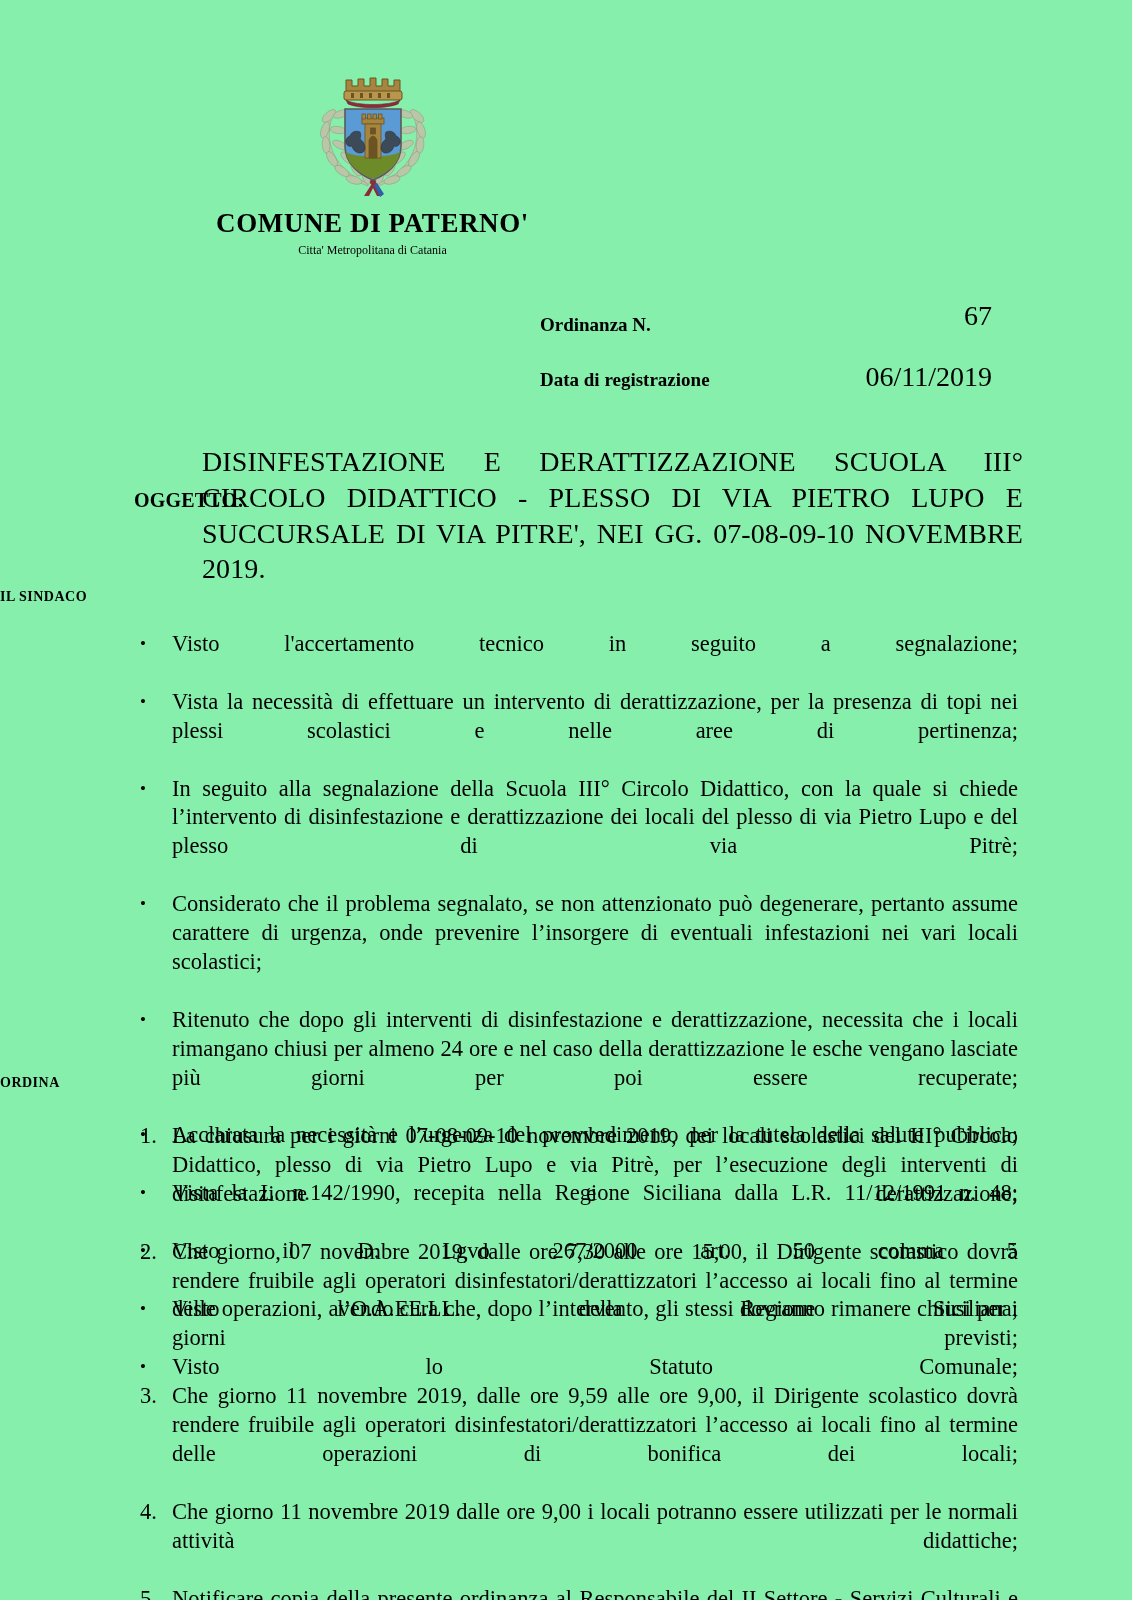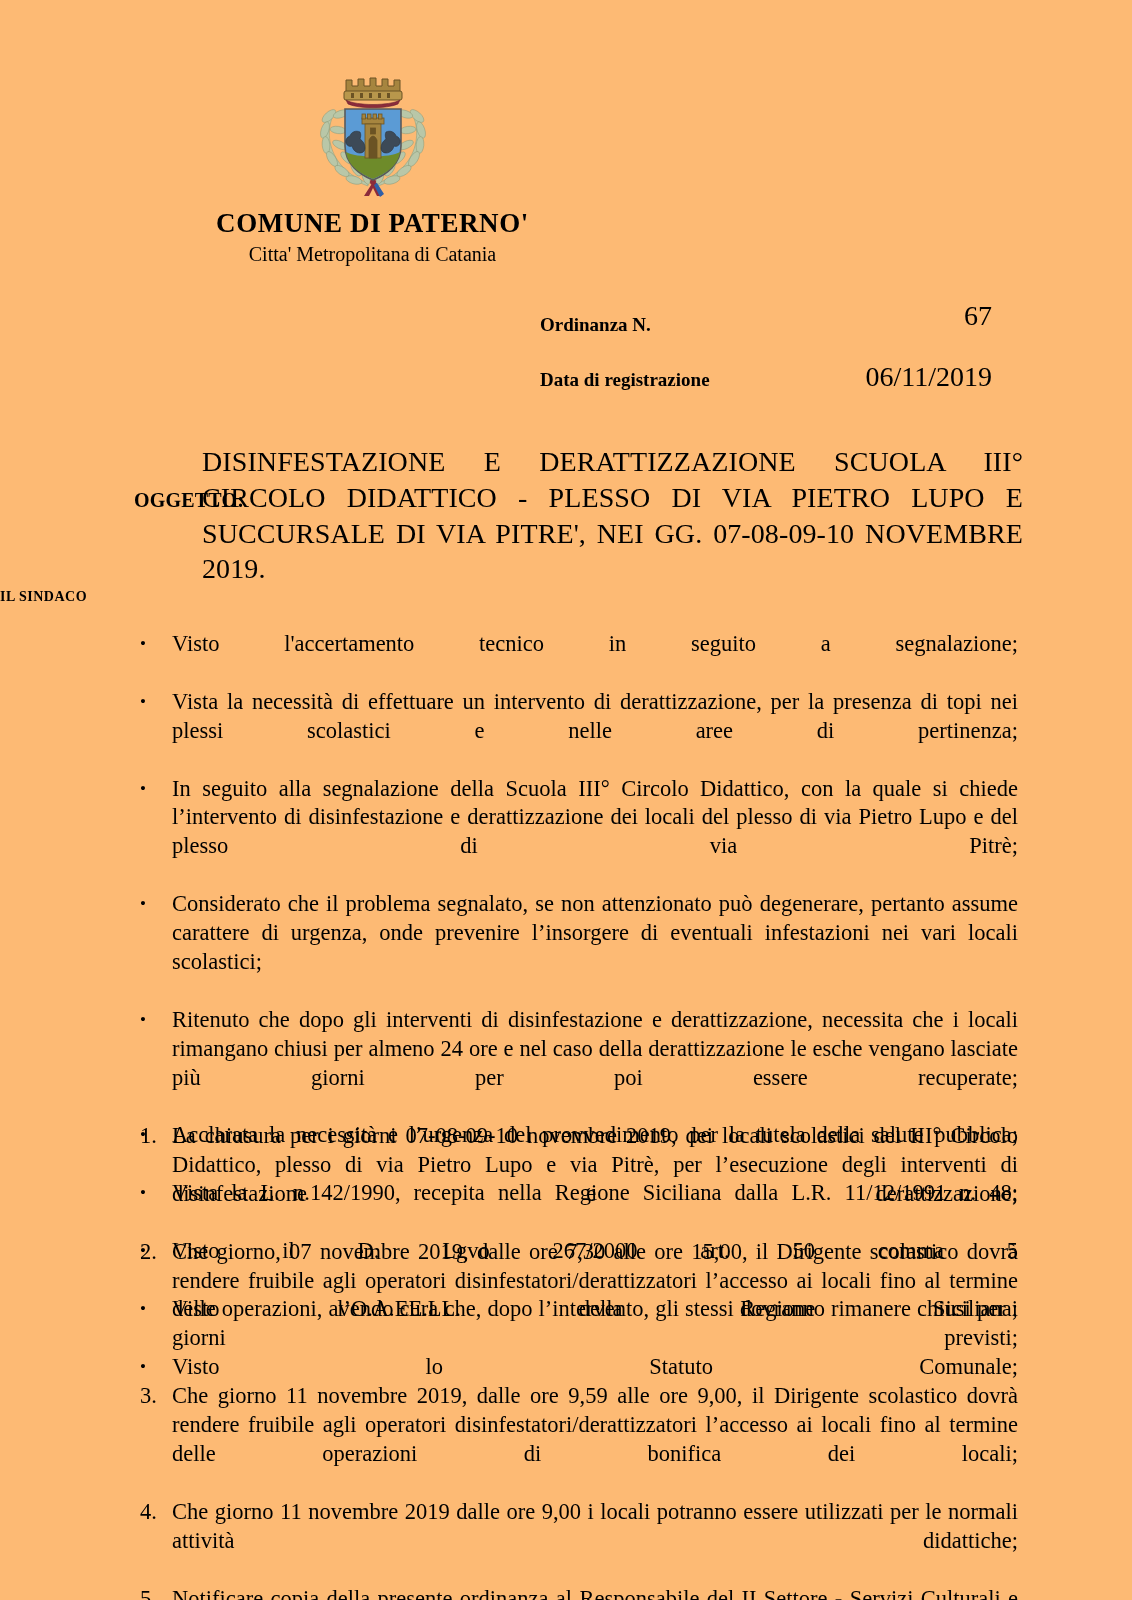--- a/index.html
+++ b/index.html
@@ -9,21 +9,21 @@
     background: #ffffff;
   }
   body {
     font-family: "Liberation Serif", "DejaVu Serif", serif;
     color: #000000;
   }
   .page {
     position: relative;
     width: 1132px;
     height: 1600px;
-    background: #fdba74;
+    background: #86efac;
     overflow: hidden;
     box-sizing: border-box;
   }
 
   
   .crest-block {
     position: absolute;
     top: 70px;
     left: 0;
     width: 745px;
@@ -36,21 +36,21 @@
     display: block;
   }
   .comune-title {
     font-weight: bold;
     font-size: 27px;
     letter-spacing: 0.6px;
     margin-top: 10px;
     font-family: "Liberation Serif", "DejaVu Serif", serif;
   }
   .comune-subtitle {
-    font-size: 20px;
+    font-size: 12px;
     margin-top: 4px;
     font-family: "Liberation Serif", "DejaVu Serif", serif;
   }
 
   
   .meta {
     position: absolute;
     top: 300px;
     left: 540px;
     width: 470px;
@@ -295,20 +295,21 @@
       <li>
         <span class="marker">•</span>
         <span class="txt">Visto l’O.A.EE.LL. della Regione Siciliana;</span>
       </li>
       <li>
         <span class="marker">•</span>
         <span class="txt">Visto lo Statuto Comunale;</span>
       </li>
     </ul>
 
+  <div class="center-heading heading-ordina">ORDINA</div>
   <ol class="list list-numbers" id="ordina-list">
       <li>
         <span class="marker">1.</span>
         <span class="txt">La chiusura per i giorni 07-08-09-10 novembre 2019, dei locali scolastici del III° Circolo Didattico, plesso di via Pietro Lupo e via Pitrè, per l’esecuzione degli interventi di disinfestazione e derattizzazione;</span>
       </li>
       <li>
         <span class="marker">2.</span>
         <span class="txt">Che giorno, 07 novembre 2019, dalle ore 7,30 alle ore 15,00, il Dirigente scolastico dovrà rendere fruibile agli operatori disinfestatori/derattizzatori  l’accesso ai locali fino al termine delle operazioni, avendo cura che, dopo l’intervento, gli stessi dovranno rimanere chiusi per i giorni previsti;</span>
       </li>
       <li>

